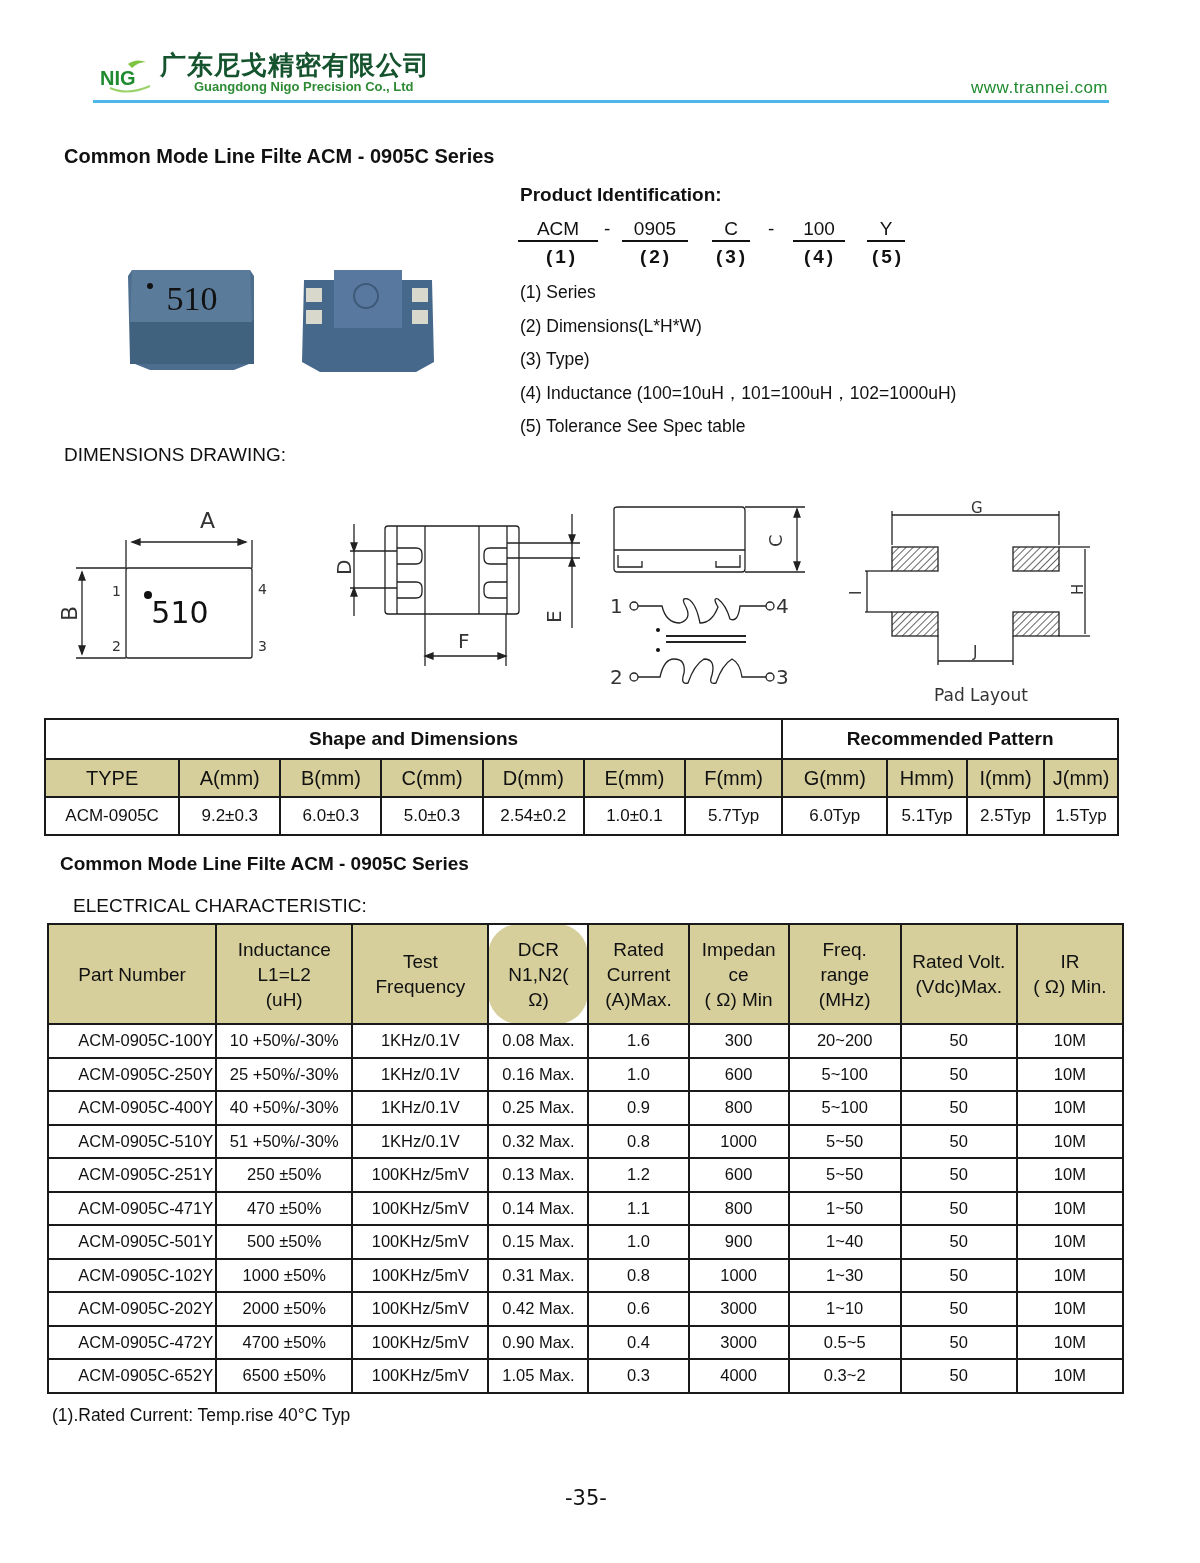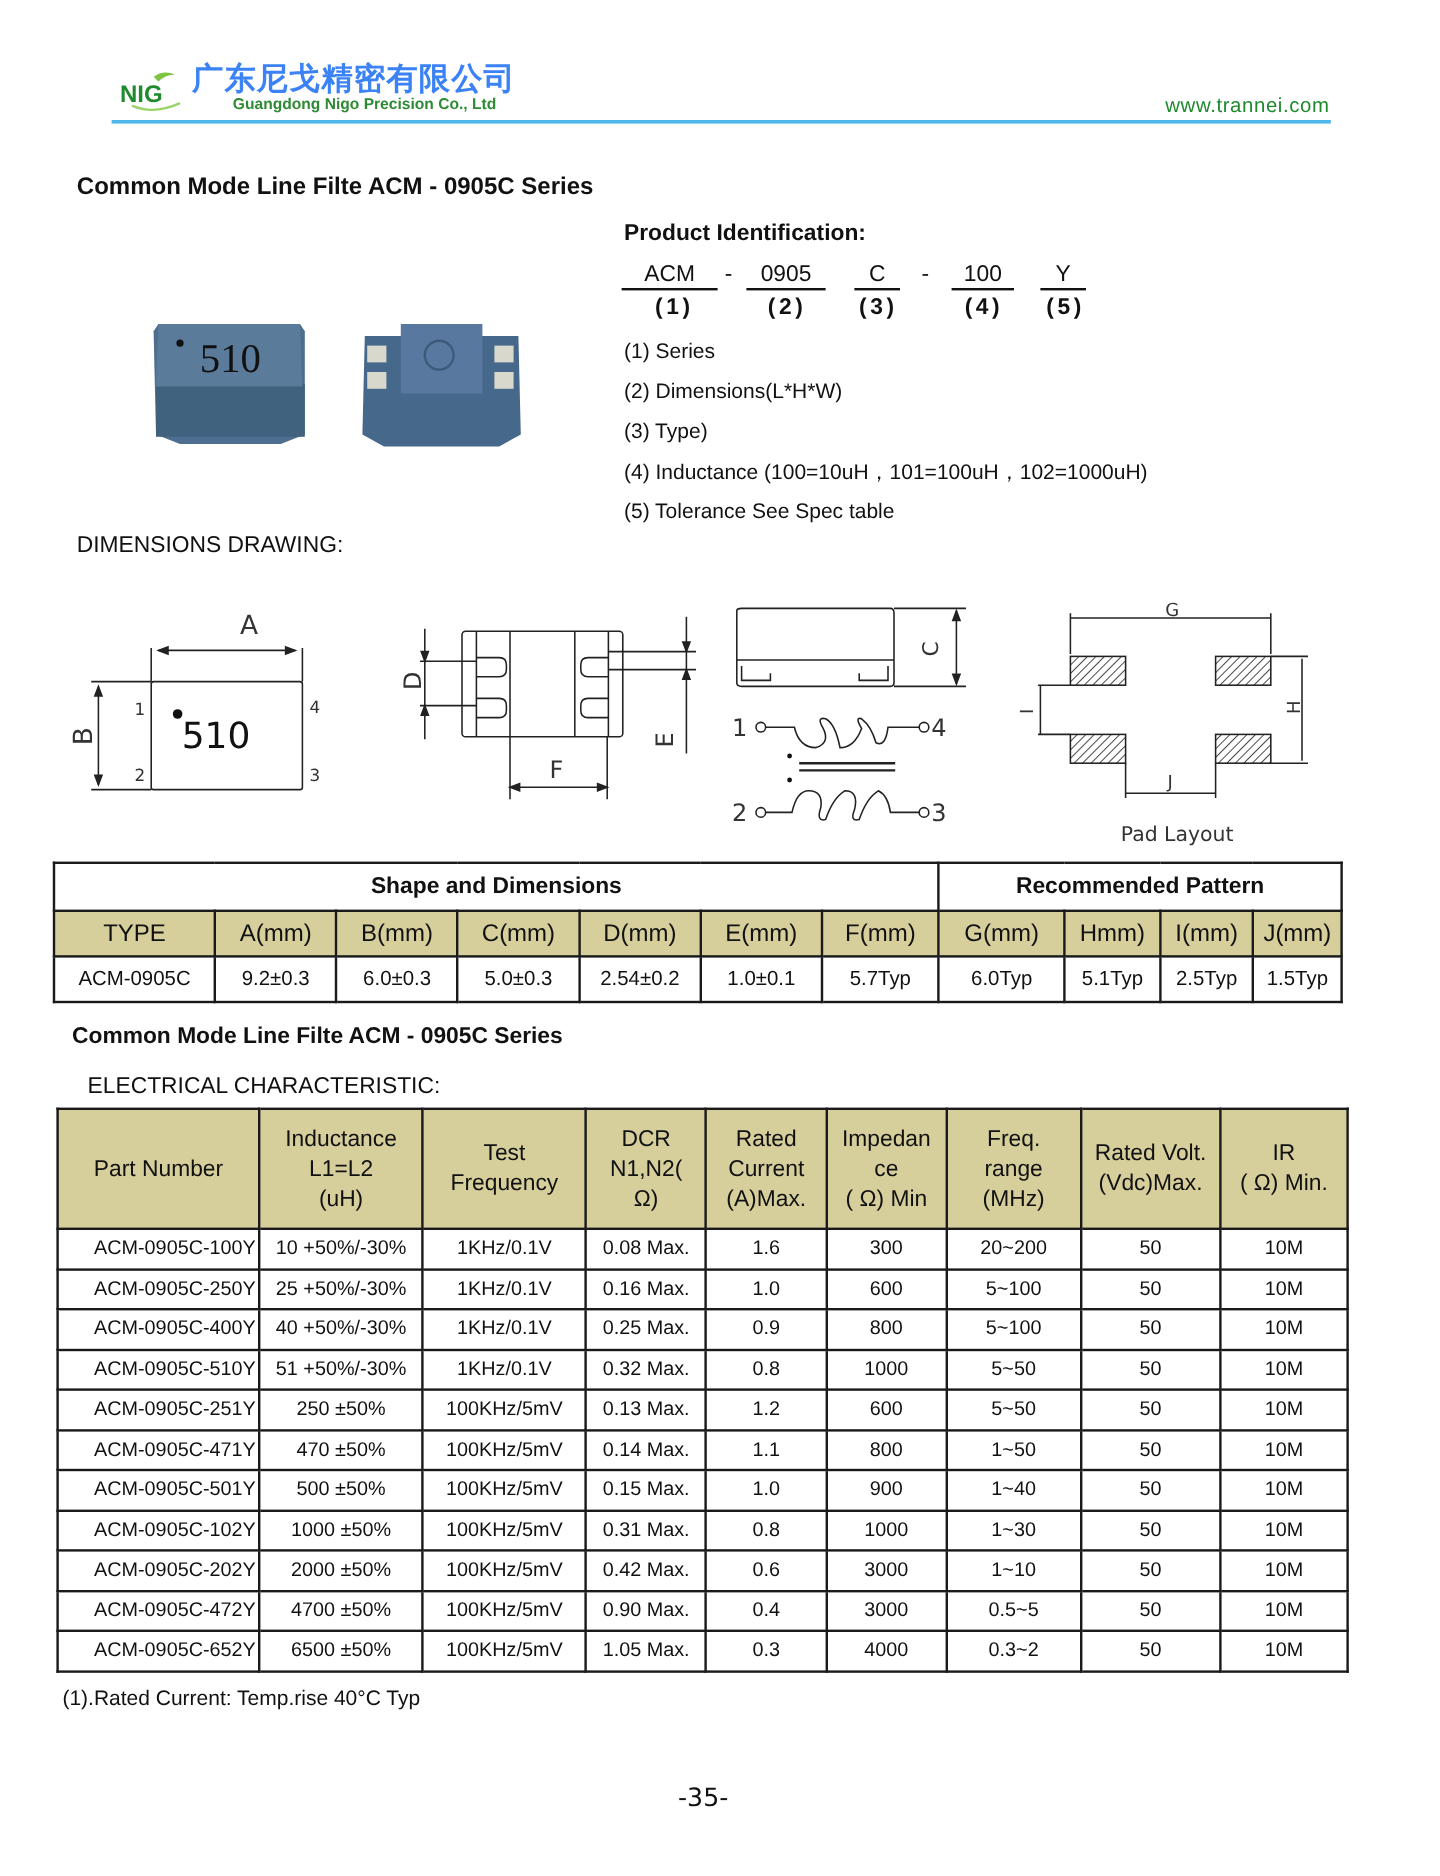--- a/index.html
+++ b/index.html
@@ -2,21 +2,21 @@
 <html><head>
 <meta charset="utf-8">
 <style>
   html, body { margin: 0; padding: 0; background: #ffffff; }
   body { width: 1200px; height: 1563px; position: relative; overflow: hidden;
          font-family: "Liberation Sans", sans-serif; color: #111; }
   .abs { position: absolute; }
 
   
   .logo-mark { left: 98px; top: 58px; width: 62px; height: 36px; }
-  .logo-cn { left: 160px; top: 48px; font-size: 26px; font-weight: bold; color: #3b82f6;
+  .logo-cn { left: 160px; top: 48px; font-size: 26px; font-weight: bold; color: #14532d;
              font-family: "DejaVu Serif", serif; letter-spacing: 1px; }
   .logo-en { left: 162px; top: 79px; font-size: 13px; font-weight: bold; color: #2e8b34; margin-left: 32px; }
   .site-url { right: 92px; top: 78px; font-size: 17px; font-weight: normal; color: #1f8a2e; letter-spacing: 0.5px; }
   .header-rule { left: 93px; top: 100px; width: 1016px; height: 3px; background: #4fb6ea; }
 
   .h-title { font-weight: bold; font-size: 20px; }
   .title1 { left: 64px; top: 145px; }
 
   
   .pid-title { left: 520px; top: 184px; font-weight: bold; font-size: 19px; }
@@ -258,21 +258,21 @@
         </th>
         <th style="width: 134px;">
           <div>Inductance</div>
           <div>L1=L2</div>
           <div>(uH)</div>
         </th>
         <th style="width: 134px;">
           <div>Test</div>
           <div>Frequency</div>
         </th>
-        <th style="width: 98px;">
+        <th style="width: 98px; border-radius: 31px;">
           <div>DCR</div>
           <div>N1,N2(</div>
           <div>Ω)</div>
         </th>
         <th style="width: 98px;">
           <div>Rated</div>
           <div>Current</div>
           <div>(A)Max.</div>
         </th>
         <th style="width: 98px;">

